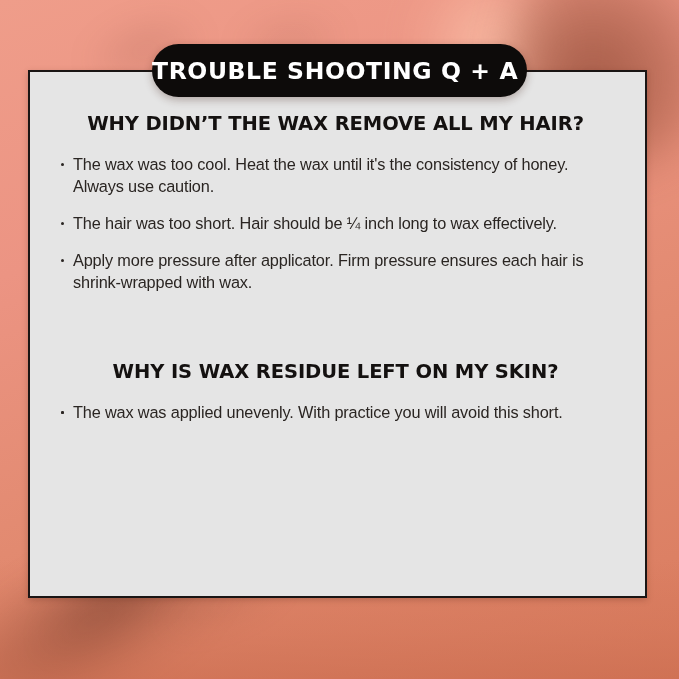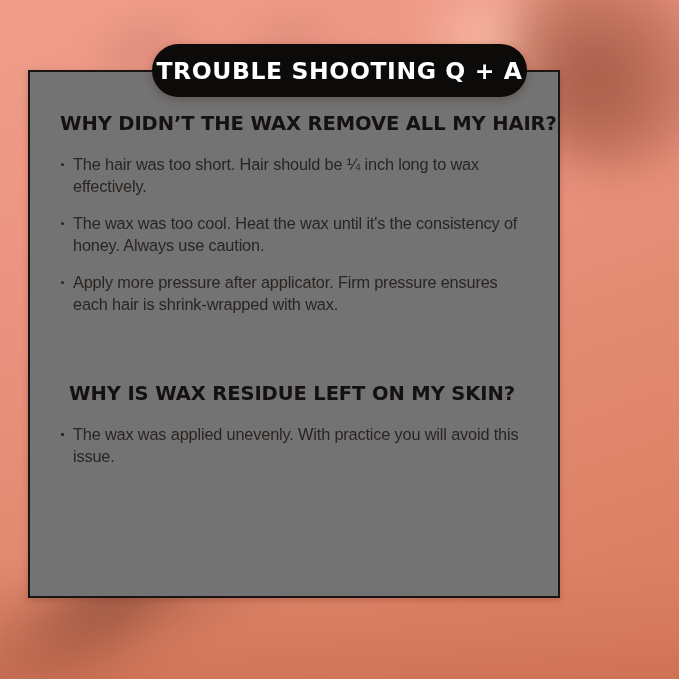--- a/index.html
+++ b/index.html
@@ -113,43 +113,42 @@
     filter: none;
     border-radius: 0;
     opacity: 1;
   }
 
   
   #card {
     position: absolute;
     left: 28px;
     top: 70px;
-    width: 532px;
+    width: 619px;
     height: 528px;
-    background: #737373;
+    background: #e5e5e5;
     border: 2px solid #1a1514;
     box-shadow: 0 2px 6px rgba(80,35,22,0.25);
   }
 
   #card-inner {
     padding: 40px 34px 0 30px;
   }
 
   
   #title-banner {
     position: absolute;
     left: 152px;
     top: 44px;
     width: 375px;
     height: 53px;
     background: #0d0b0a;
     border-radius: 27px;
     display: flex;
     align-items: center;
-    justify-content: center;
     box-shadow: 0 3px 8px rgba(60,25,15,0.3);
     z-index: 5;
   }
 
   #title-text {
     color: #ffffff;
     font-family: "DejaVu Sans", sans-serif;
     font-size: 23.5px;
     font-weight: bold;
     letter-spacing: 0.6px;
@@ -213,42 +212,42 @@
 </div>
 
 <div id="card">
   <div id="card-inner">
 
     <div id="section-1">
       <h2 class="section-heading">WHY DIDN’T THE WAX REMOVE ALL MY HAIR?</h2>
       <ul class="bullet-list">
         <li class="bullet-item">
           <span class="bullet-dot"></span>
+          <span>The wax was too cool. Heat the wax until it's the consistency of honey. Always use caution.</span>
+        </li>
+        <li class="bullet-item">
+          <span class="bullet-dot"></span>
           <span>The hair was too short. Hair should be ¼ inch long to wax effectively.</span>
-        </li>
-        <li class="bullet-item">
-          <span class="bullet-dot"></span>
-          <span>The wax was too cool. Heat the wax until it's the consistency of honey. Always use caution.</span>
         </li>
         <li class="bullet-item">
           <span class="bullet-dot"></span>
           <span>Apply more pressure after applicator. Firm pressure ensures each hair is shrink-wrapped with wax.</span>
         </li>
       </ul>
     </div>
 
     <div id="section-2">
       <h2 class="section-heading">WHY IS WAX RESIDUE LEFT ON MY SKIN?</h2>
       <ul class="bullet-list">
         <li class="bullet-item">
           <span class="bullet-dot"></span>
         </li>
         <li class="bullet-item">
           <span class="bullet-dot"></span>
-          <span>The wax was applied unevenly. With practice you will avoid this issue.</span>
+          <span>The wax was applied unevenly. With practice you will avoid this short.</span>
         </li>
       </ul>
     </div>
 
   </div>
 </div>
 
 <div id="title-banner">
   <span id="title-text">TROUBLE SHOOTING Q + A</span>
 </div>

